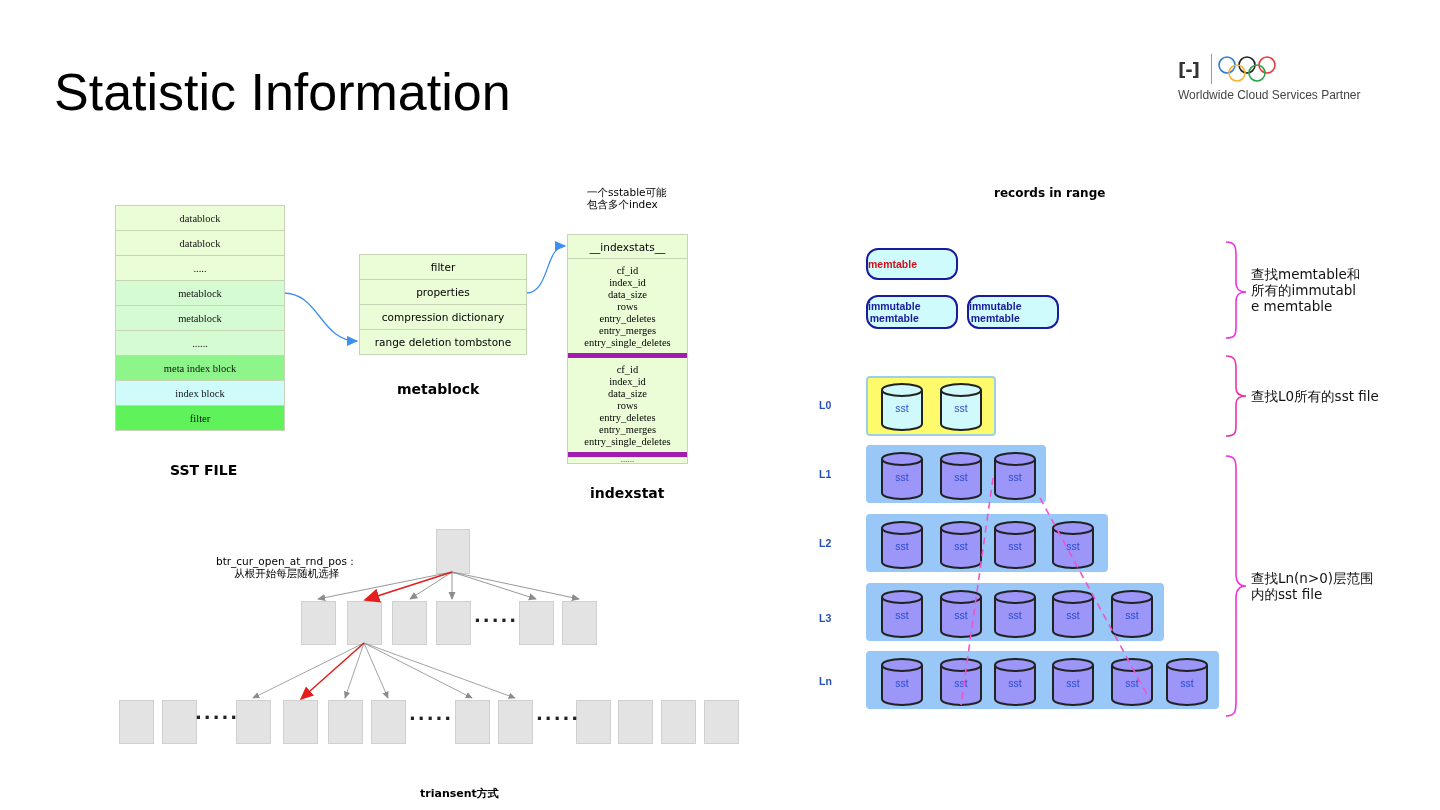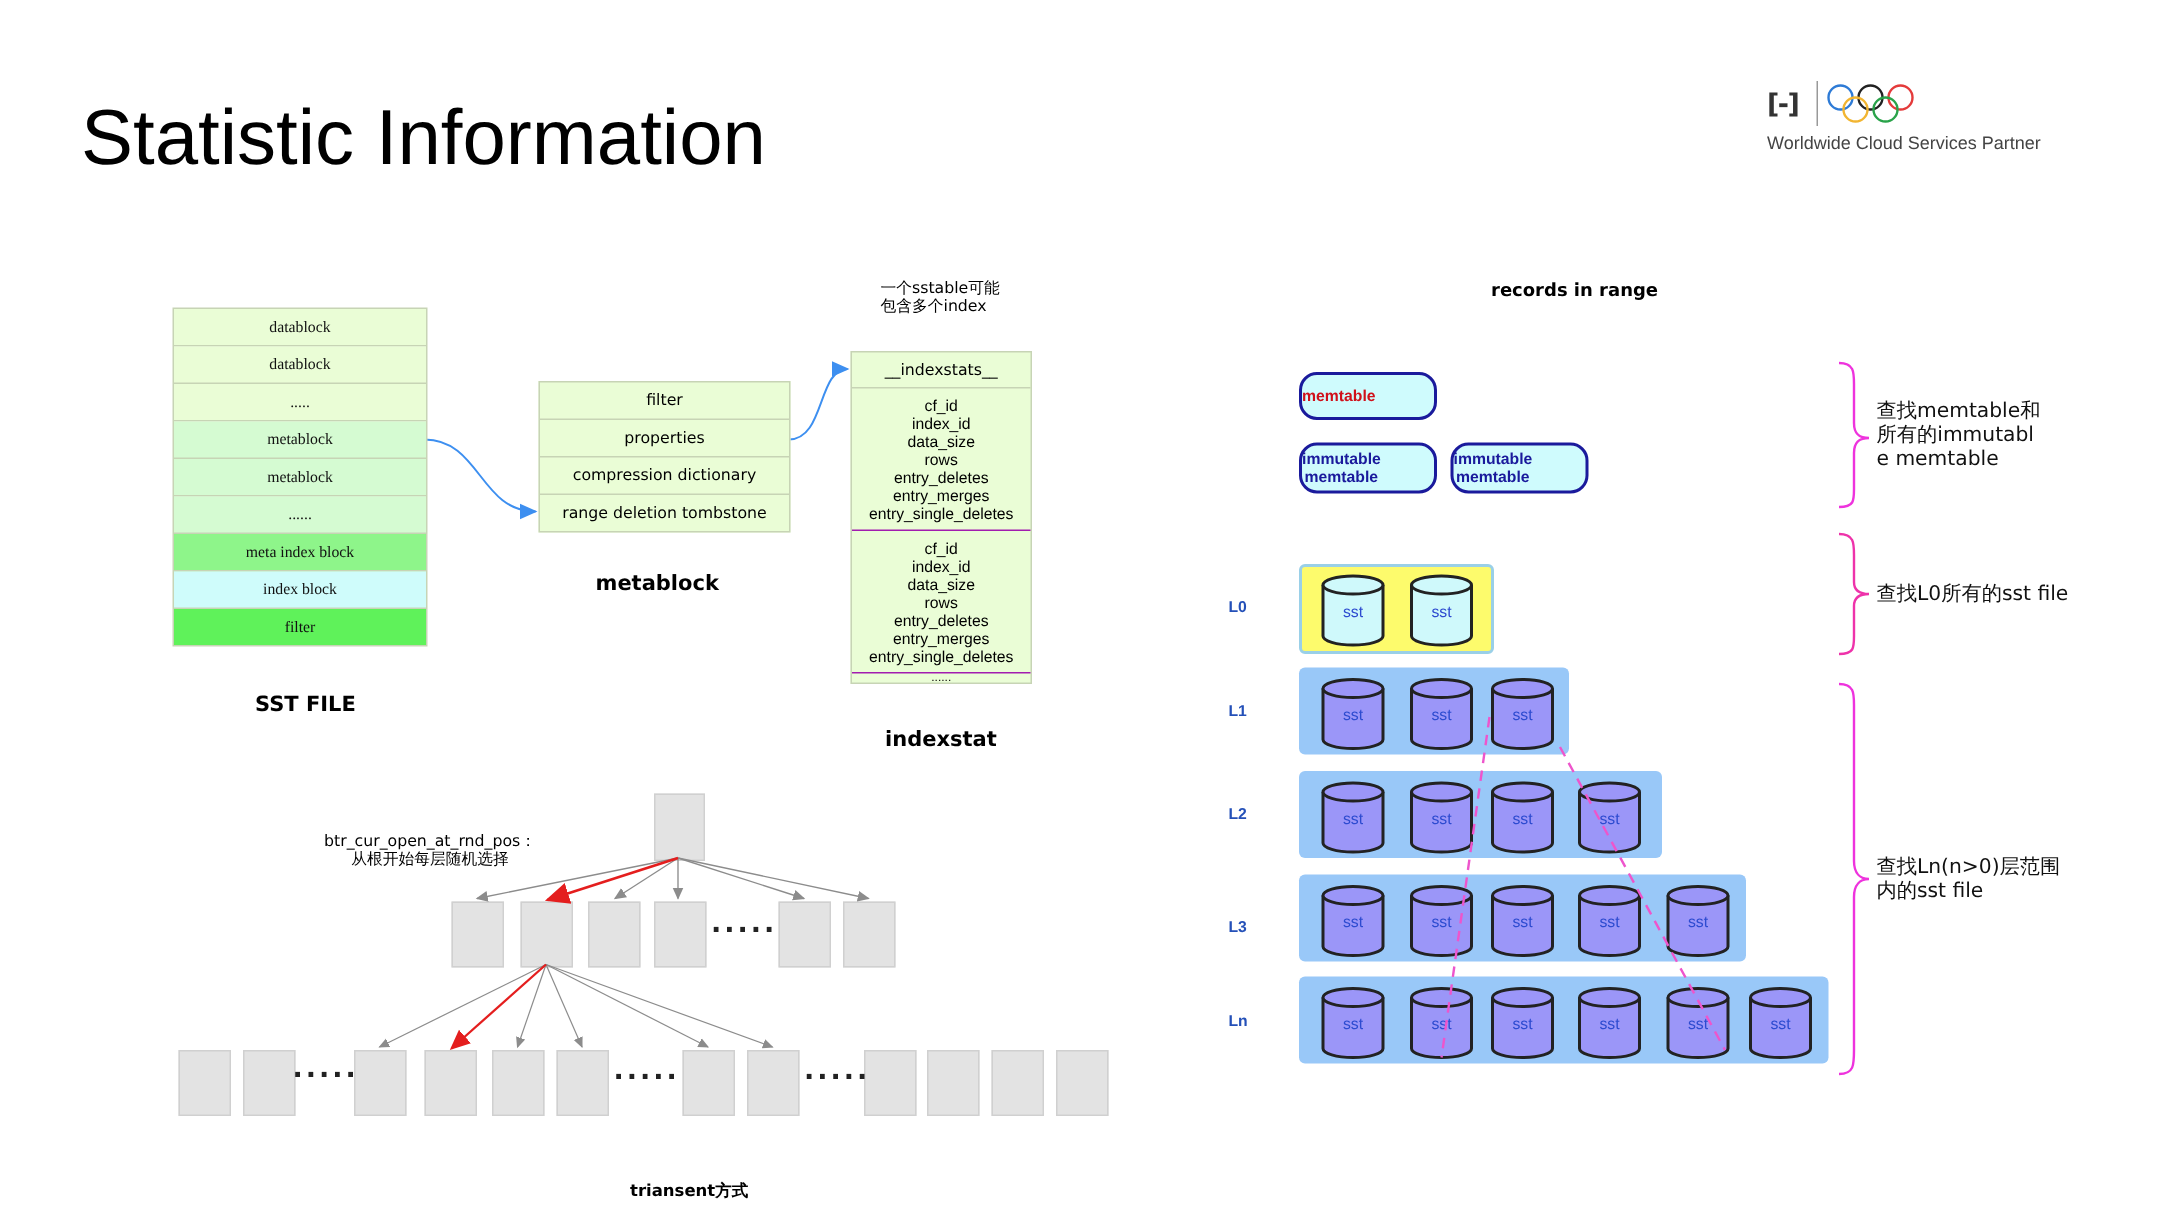--- a/index.html
+++ b/index.html
@@ -22,21 +22,21 @@
   .c-metaidx { background:#8ef58a; }
   .c-idx { background:#cffcfb; }
   .c-foot { background:#5ff25a; }
 
   .meta-box { left:359px; top:254px; width:166px; border:1px solid #c7d4b5; background:#eafdd6; }
   .meta-row { height:24px; border-bottom:1px solid #c7d4b5; display:flex; align-items:center; justify-content:center; font-size:10.5px; font-family:"DejaVu Sans", sans-serif; }
   .meta-row:last-child { border-bottom:none; }
 
   .idx-box { left:567px; top:234px; width:119px; border:1px solid #c7d4b5; background:#eafdd6; }
   .idx-head { height:23px; display:flex; align-items:center; justify-content:center; font-size:10.5px; border-bottom:1px solid #c7d4b5; font-family:"DejaVu Sans", sans-serif; }
-  .idx-group { padding:6px 0 4px; border-bottom:1px solid #a21caf; text-align:center; font-size:10.5px; line-height:12px; font-family:Liberation Sans, sans-serif; }
+  .idx-group { padding:6px 0 4px; border-bottom:5px solid #a21caf; text-align:center; font-size:10.5px; line-height:12px; font-family:Liberation Serif, serif; }
   .idx-group:last-child { border-bottom:none; }
   .idx-more { text-align:center; font-size:8px; line-height:6px; height:6px; overflow:hidden; }
 
   .cap { font-weight:700; font-size:14px; font-family:"DejaVu Sans", sans-serif; }
   .note { font-size:10.5px; line-height:12px; font-family:"DejaVu Sans", sans-serif; }
 
   .tnode { background:#e3e3e3; border:1px solid #d0d0d0; position:absolute; }
   .dots { position:absolute; font-size:18px; font-weight:900; letter-spacing:2px; color:#222; font-family:"DejaVu Sans", sans-serif; }
 
   .rec-title { left:994px; top:186px; font-size:12px; font-weight:700; font-family:"DejaVu Sans", sans-serif; }

